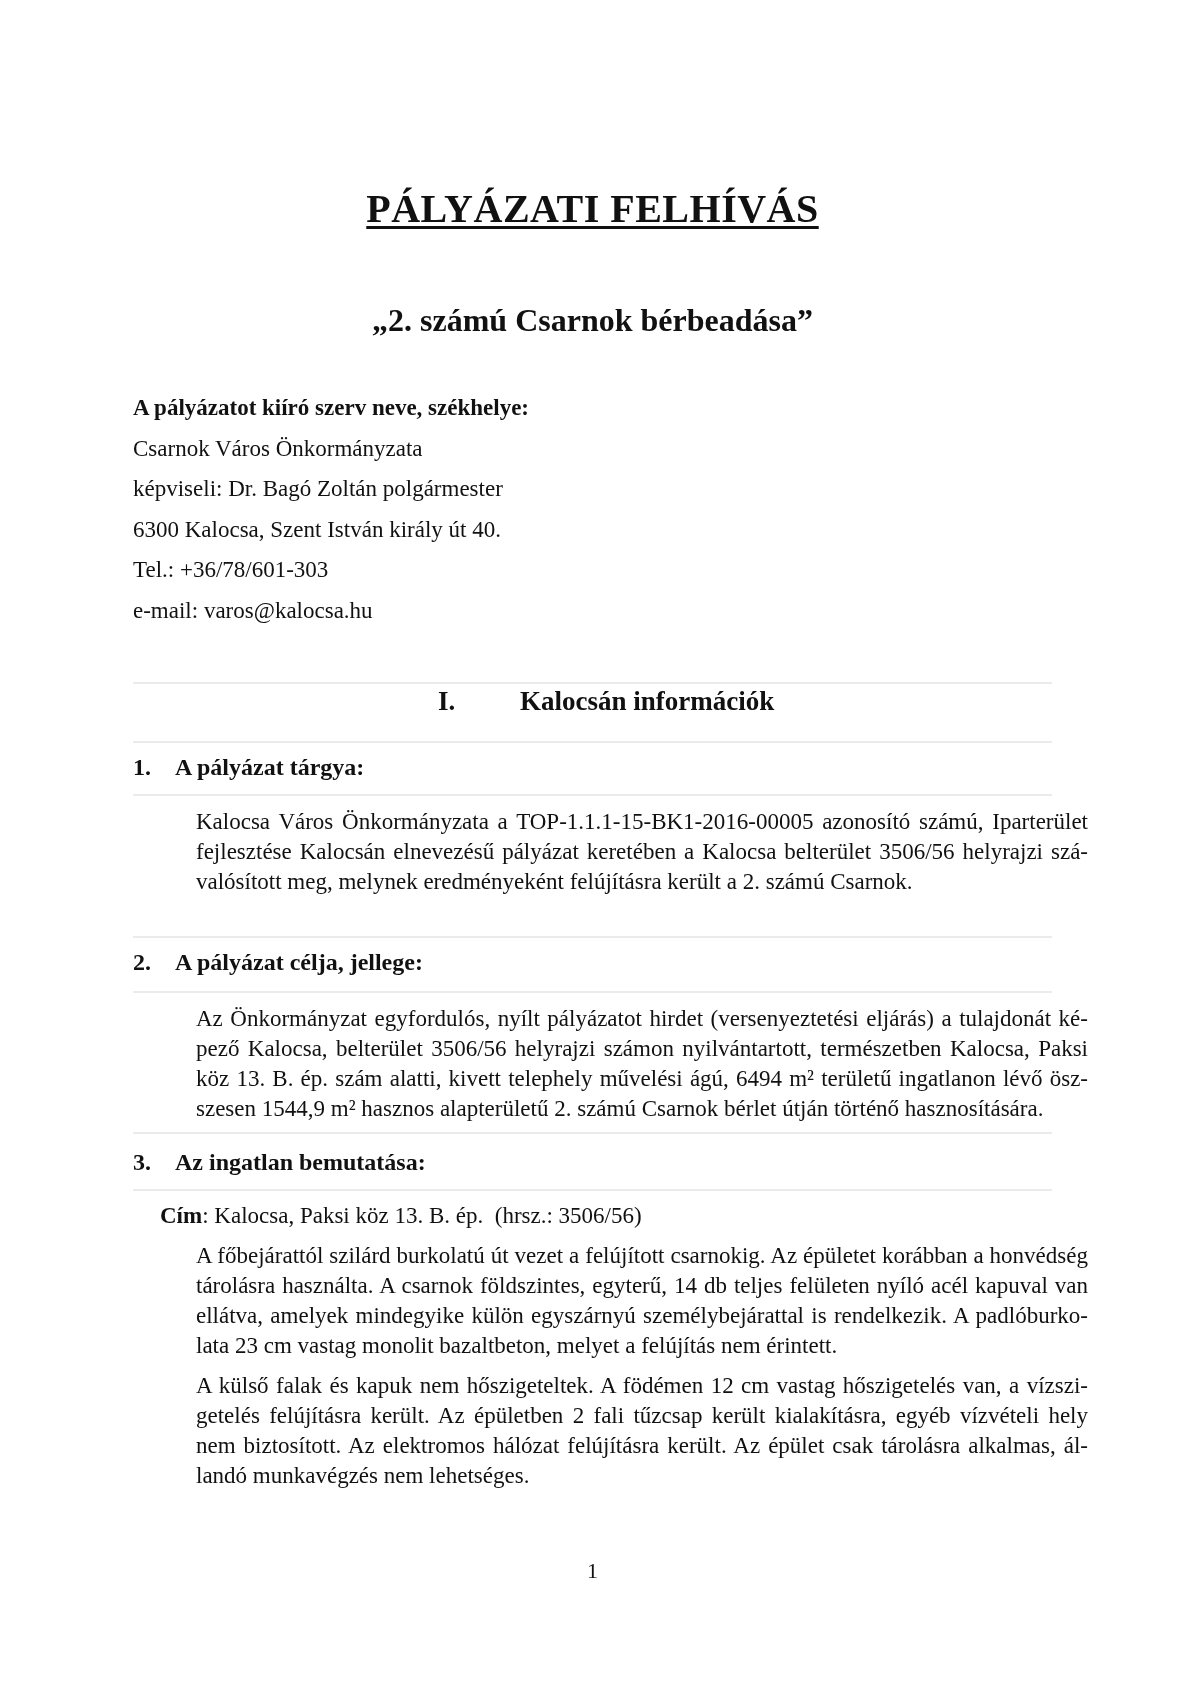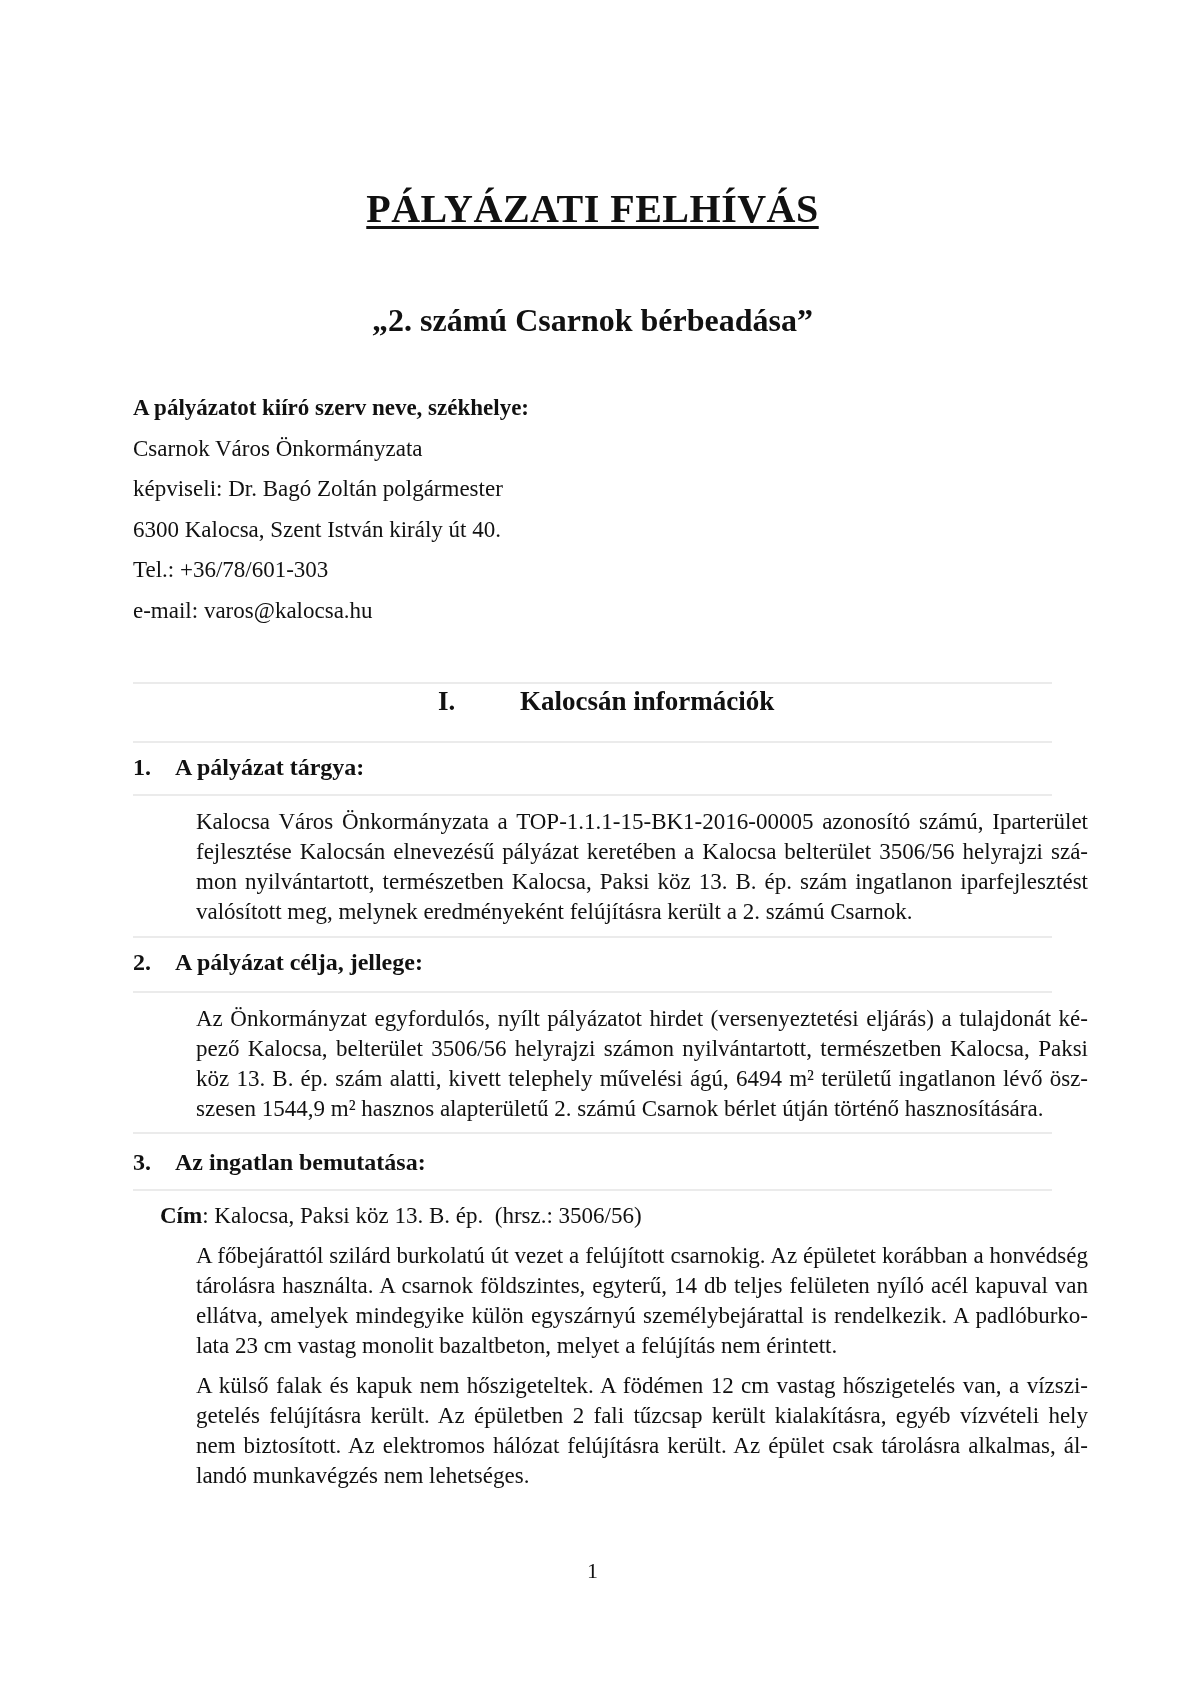--- a/index.html
+++ b/index.html
@@ -108,21 +108,20 @@
 
   <div class="abs item-heading" style="top:752px">
     <span class="num">1.</span><span>A pályázat tárgya:</span>
   </div>
 
   <div class="abs rule" style="top:794px"></div>
 
   <div class="abs para" style="top:807px">
       <div class="jline">Kalocsa Város Önkormányzata a TOP-1.1.1-15-BK1-2016-00005 azonosító számú, Iparterület</div>
       <div class="jline">fejlesztése Kalocsán elnevezésű pályázat keretében a Kalocsa belterület 3506/56 helyrajzi szá-</div>
-      <div class="jline">mon nyilvántartott, természetben Kalocsa, Paksi köz 13. B. ép. szám ingatlanon iparfejlesztést</div>
       <div class="jline last">valósított meg, melynek eredményeként felújításra került a 2. számú Csarnok.</div>
     </div>
 
   <div class="abs rule" style="top:936px"></div>
 
   <div class="abs item-heading" style="top:947px">
     <span class="num">2.</span><span>A pályázat célja, jellege:</span>
   </div>
 
   <div class="abs rule" style="top:991px"></div>

